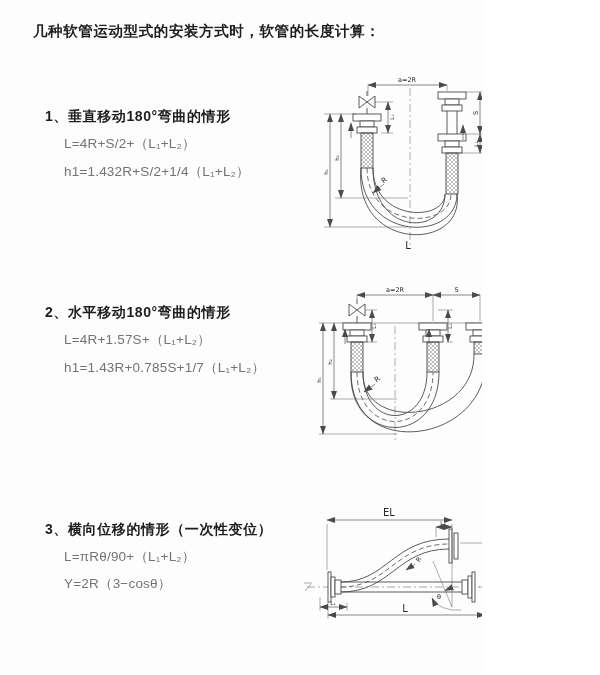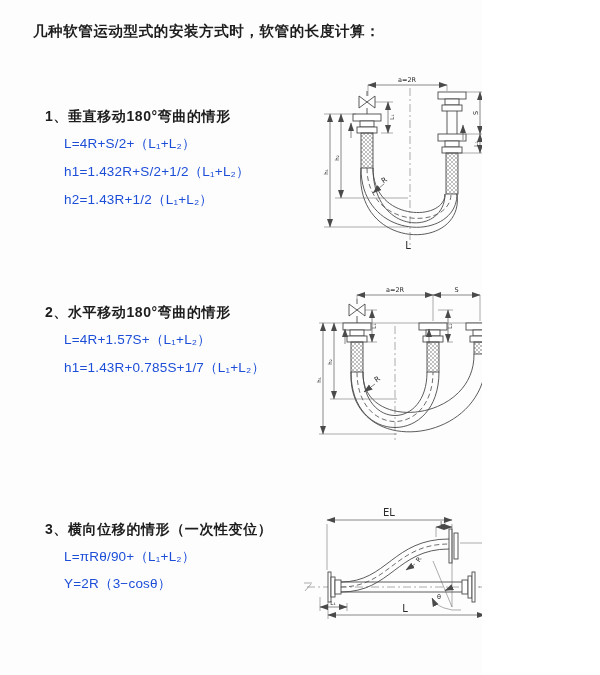--- a/index.html
+++ b/index.html
@@ -1,21 +1,21 @@
 <!DOCTYPE html>
 <html><head>
 <meta charset="utf-8">
 <style>
   html,body{margin:0;padding:0;background:#ffffff;}
   .page{position:relative;width:482px;height:675px;background:#fdfdfd;overflow:hidden;
         font-family:"Liberation Sans","DejaVu Sans",sans-serif;color:#1d1d1d;}
   .abs{position:absolute;white-space:nowrap;}
   .title{font-size:14.5px;font-weight:700;letter-spacing:0.6px;}
   .heading{font-size:14px;font-weight:700;letter-spacing:0.6px;}
-  .formula{font-size:13.5px;font-weight:500;color:#1d4ed8;letter-spacing:0.2px;}
+  .formula{font-size:13.5px;font-weight:500;color:#737373;letter-spacing:0.2px;}
   svg.diag{position:absolute;overflow:visible;}
   .ln{stroke:#4a4a4a;stroke-width:0.9;fill:none;}
   .lnf{stroke:#4a4a4a;stroke-width:0.9;fill:#ffffff;}
   .hatch{stroke:#4a4a4a;stroke-width:0.9;}
   .dim{stroke:#4a4a4a;stroke-width:0.65;fill:none;}
   .thin{stroke:#5a5a5a;stroke-width:0.5;fill:none;}
   .cl{stroke:#6a6a6a;stroke-width:0.55;stroke-dasharray:8 3 2 3;fill:none;}
   .dash{stroke:#4a4a4a;stroke-width:0.8;stroke-dasharray:5 3;fill:none;}
   svg text{fill:#2a2a2a;font-family:"DejaVu Sans",sans-serif;}
   .t5{font-size:5.5px;}
@@ -25,22 +25,21 @@
 </style>
 </head>
 <body>
 
 <div class="page">
 
   <div class="abs title" style="left:33px;top:22px">几种软管运动型式的安装方式时，软管的长度计算：</div>
 
   <div class="abs heading" style="left:45px;top:108px">1、垂直移动180°弯曲的情形</div>
   <div class="abs formula" style="left:64px;top:135px">L=4R+S/2+（L₁+L₂）</div>
-  <div class="abs formula" style="left:64px;top:163px">h1=1.432R+S/2+1/2（L₁+L₂）</div>
-  <div class="abs formula" style="left:64px;top:191px">h2=1.43R+1/2（L₁+L₂）</div>
+  <div class="abs formula" style="left:64px;top:163px">h1=1.432R+S/2+1/4（L₁+L₂）</div>
 
   <div class="abs heading" style="left:45px;top:304px">2、水平移动180°弯曲的情形</div>
   <div class="abs formula" style="left:64px;top:331px">L=4R+1.57S+（L₁+L₂）</div>
   <div class="abs formula" style="left:64px;top:359px">h1=1.43R+0.785S+1/7（L₁+L₂）</div>
 
   <div class="abs heading" style="left:45px;top:521px">3、横向位移的情形（一次性变位）</div>
   <div class="abs formula" style="left:64px;top:548px">L=πRθ/90+（L₁+L₂）</div>
   <div class="abs formula" style="left:64px;top:575px">Y=2R（3−cosθ）</div>
 
   <svg class="diag" style="left:308px;top:70px" width="292" height="196" viewBox="0 0 292 196">

